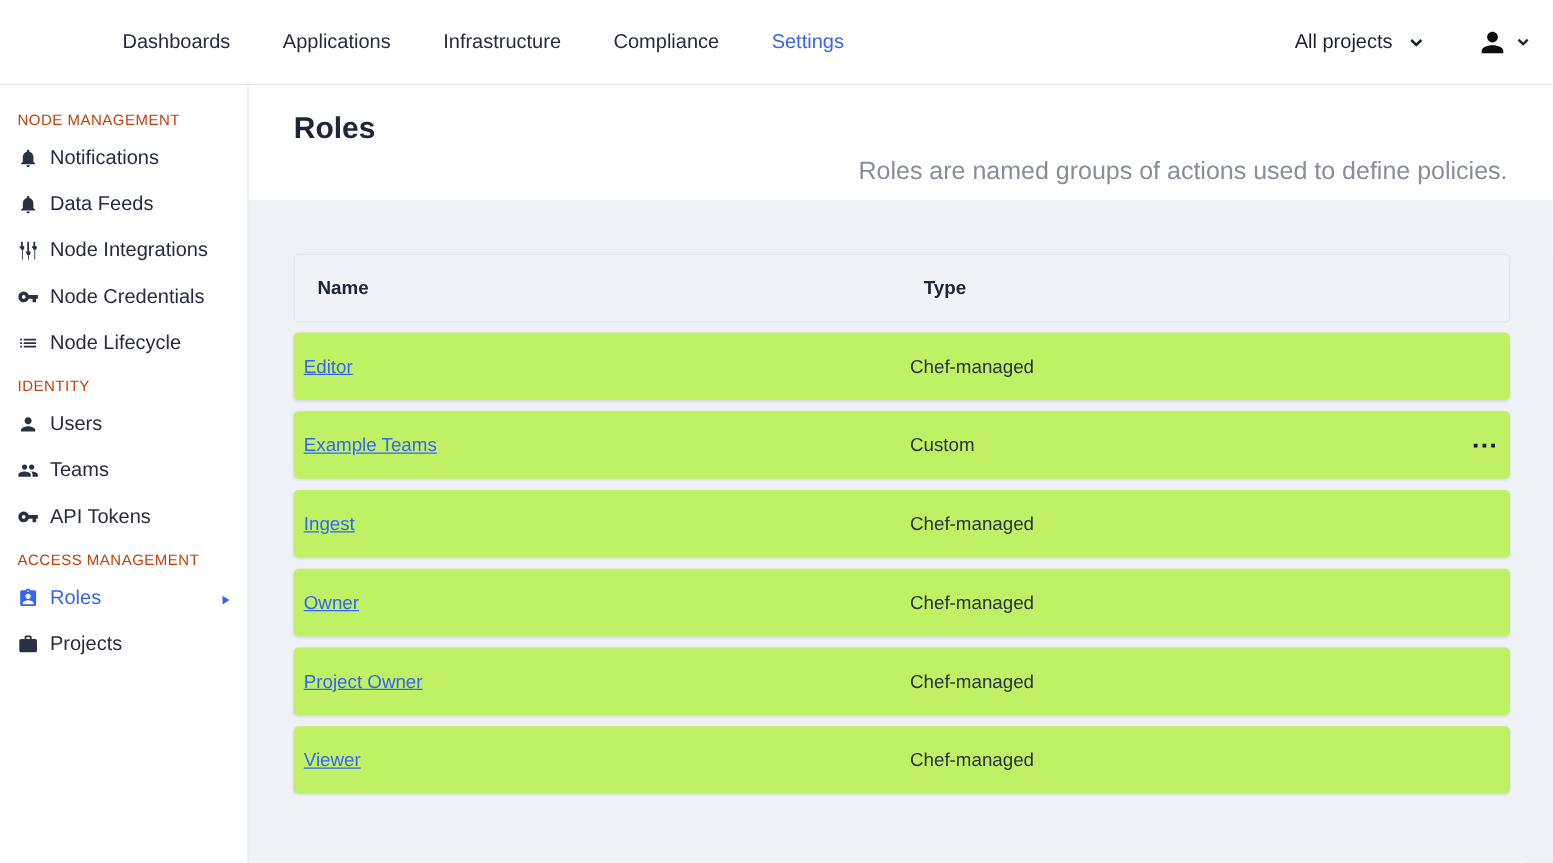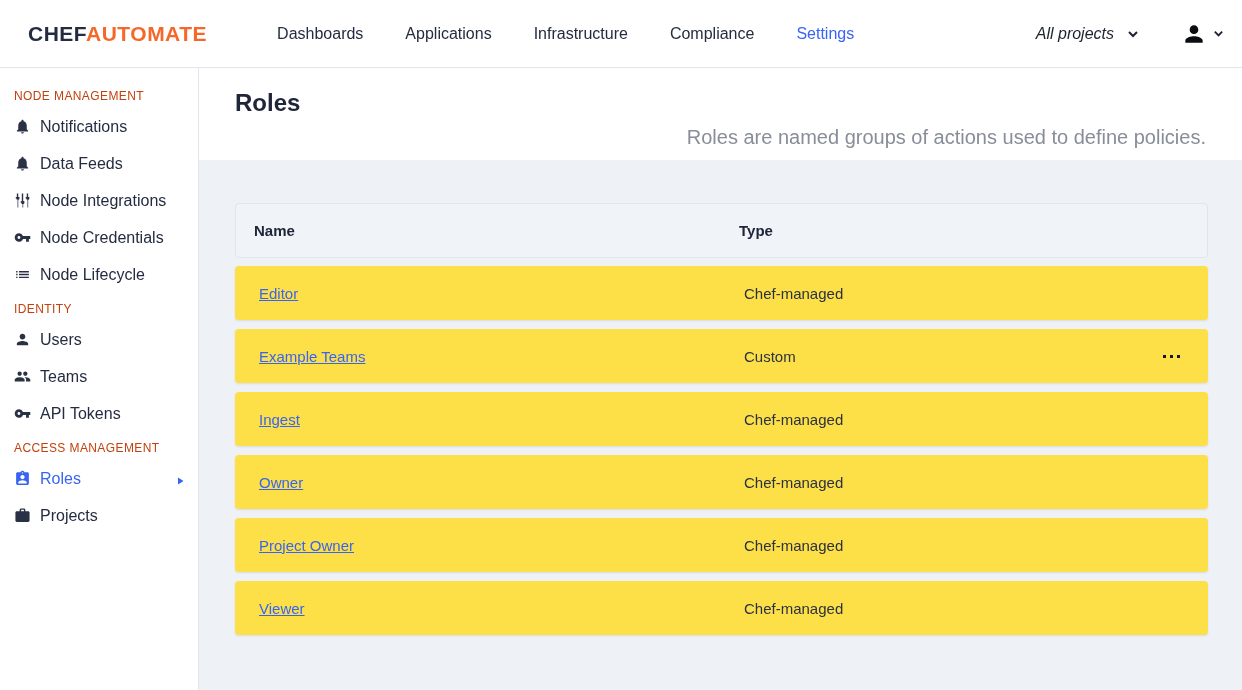--- a/index.html
+++ b/index.html
@@ -26,21 +26,21 @@
   .logo .chef { color: #252c41; }
   .logo .automate { color: #f6682a; }
   .main-nav { display: flex; margin-left: 70px; gap: 42px; }
   .main-nav a {
     font-size: 16px;
     color: #252c41;
     text-decoration: none;
     cursor: pointer;
   }
   .main-nav a.active { color: #3864f2; }
-  .topnav-right { margin-left: auto; display: flex; align-items: center; font-style: italic; }
+  .topnav-right { margin-left: auto; display: flex; align-items: center; }
   .projects-dd {
     display: flex; align-items: center; gap: 13px;
     font-size: 16px; color: #1d2330; cursor: pointer;
   }
   .chev { width: 12px; height: 12px; stroke: #1d2330; fill: none; stroke-width: 2; }
   .user-menu { display: flex; align-items: center; gap: 6px; margin-left: 42px; cursor: pointer; }
   .user-menu svg.person { width: 26px; height: 26px; fill: #0b0d10; }
   .user-menu .chev { width: 11px; height: 11px; }
 
   
@@ -96,45 +96,42 @@
     background: #f0f3f7;
     border: 1px solid #e1e6eb;
     border-radius: 4px;
     display: flex; align-items: center;
     padding: 0 18px;
     margin-bottom: 8px;
     font-size: 15px; font-weight: bold; color: #20263a;
   }
   .tbl-row {
     height: 54px;
-    background: #fde047;
+    background: #bef264;
     border-radius: 4px;
     box-shadow: 0 1px 2px rgba(30,40,60,0.10);
     display: flex; align-items: center;
-    padding: 0 24px;
+    padding: 0 8px;
     margin-bottom: 9px;
     font-size: 15px;
   }
   .col-name { width: 485px; flex: 0 0 485px; }
   .col-type { flex: 1; color: #2b3140; }
   .col-name a { color: #3864f2; text-decoration: underline; cursor: pointer; }
   .kebab {
     border: none; background: none; cursor: pointer;
     display: flex; gap: 4px; align-items: center;
     padding: 8px 4px;
   }
   .kebab span { width: 3px; height: 3px; background: #15181f; display: block; }
 </style>
 </head>
 <body>
 
 <header class="topnav">
-  <div class="logo">
-    <span class="chef">CHEF</span><span class="automate">AUTOMATE</span>
-  </div>
   <nav class="main-nav">
     <a>Dashboards</a>
     <a>Applications</a>
     <a>Infrastructure</a>
     <a>Compliance</a>
     <a class="active">Settings</a>
   </nav>
   <div class="topnav-right">
     <div class="projects-dd">
       <span>All projects</span>

